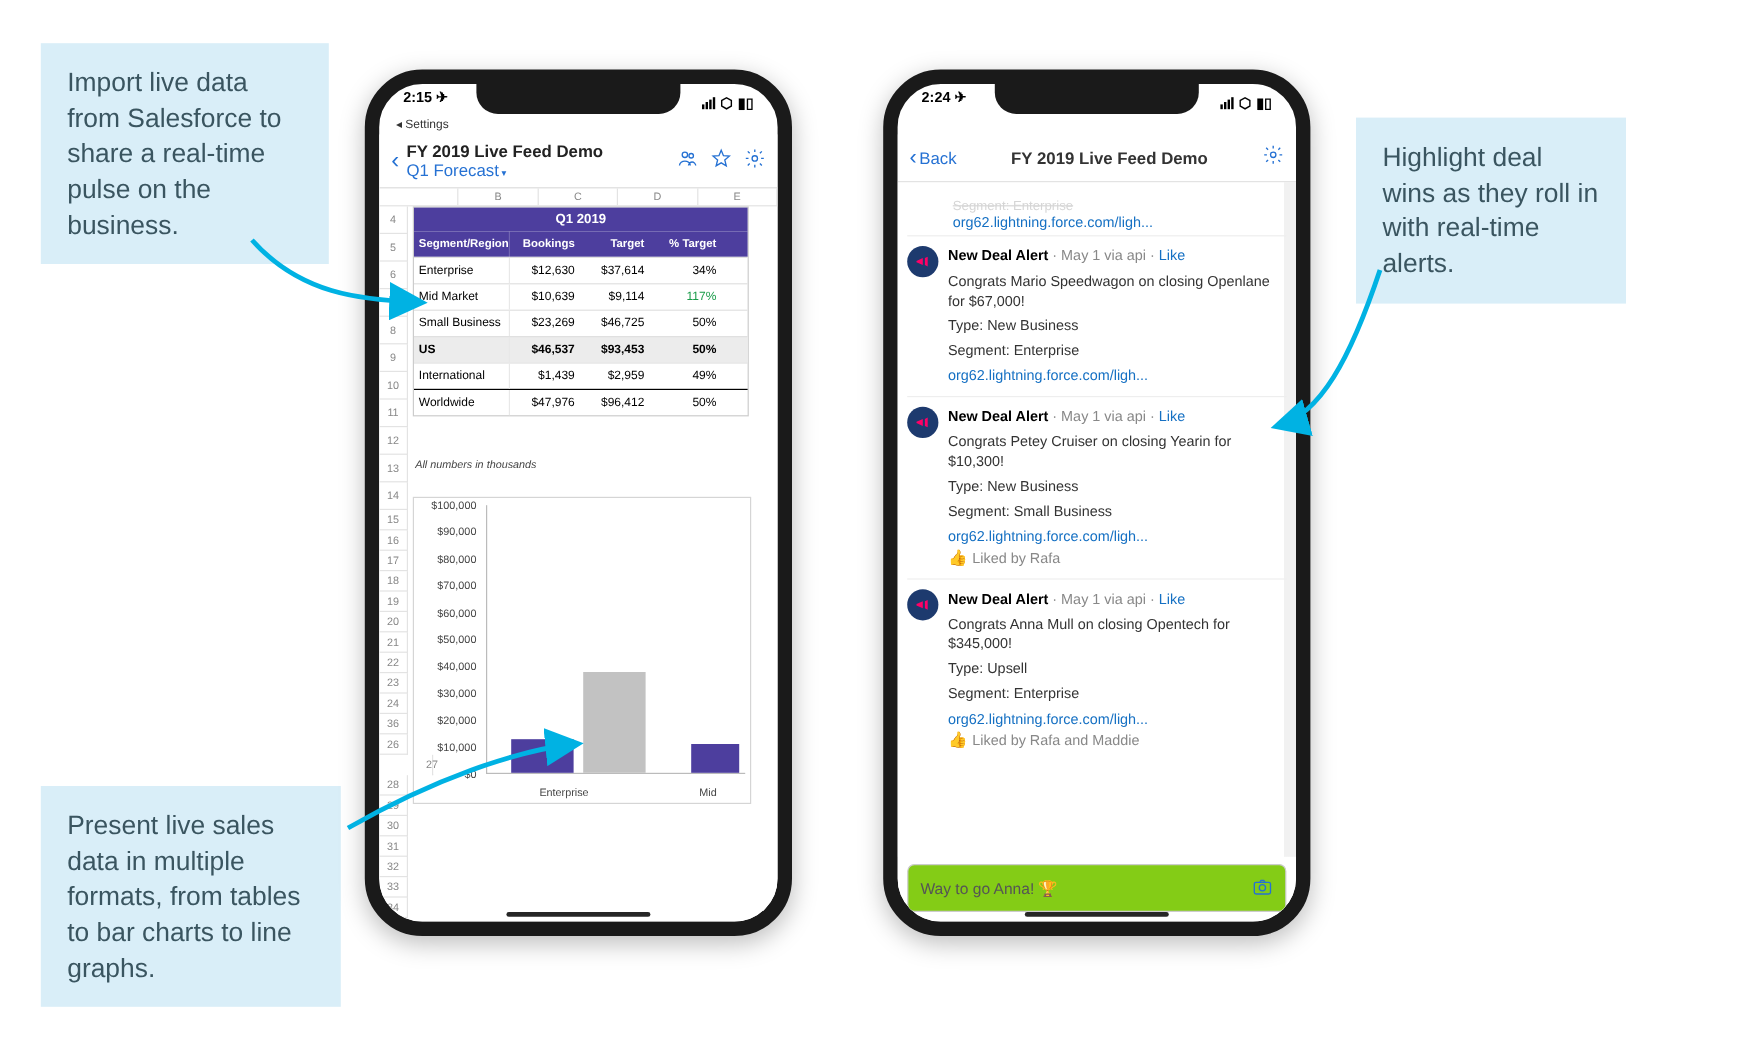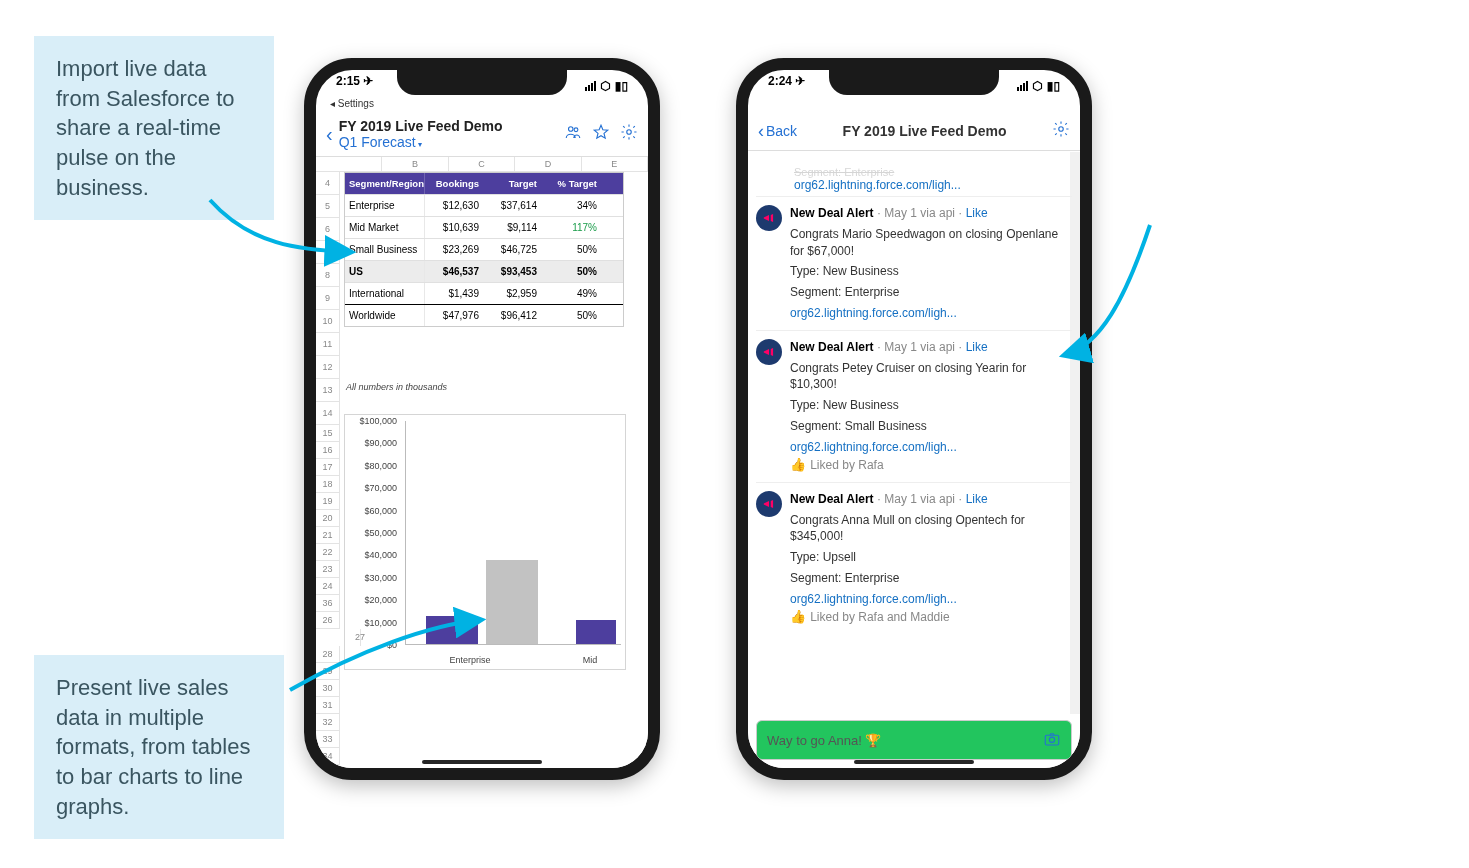--- a/index.html
+++ b/index.html
@@ -113,38 +113,39 @@
   .post .body{flex:1;font-size:12px;line-height:1.4;}
   .body .headline{color:#000;}
   .body .headline b{font-weight:700;}
   .meta{color:#888;}
   .likeword{color:var(--link);}
   .body p{margin:4px 0;}
   .link{color:var(--link);font-size:12px;}
   .liked{color:#888;font-size:12px;}
   .thumb{font-size:13px;margin-right:4px;}
   .composer{position:absolute;left:8px;right:8px;bottom:8px;height:38px;
-    border:1px solid #ccc;border-radius:6px;background:#22c55e;display:flex;align-items:center;
+    border:1px solid #ccc;border-radius:6px;background:#84cc16;display:flex;align-items:center;
     padding:0 10px;font-size:13px;color:#555;justify-content:space-between;}
   .camera svg{width:18px;height:18px;stroke:var(--ios-blue);fill:none;stroke-width:1.5;}
   
   .homebar{position:absolute;bottom:4px;left:50%;transform:translateX(-50%);
     width:120px;height:4px;border-radius:2px;background:#000;opacity:.85;}
   
   .arrow-layer{position:absolute;inset:0;pointer-events:none;}
 </style>
 </head>
 <body>
 
 <div class="canvas">
 
   <div class="callout" style="left:34px;top:36px;width:240px;">Import live data from Salesforce to share a real-time pulse on the business.</div>
 
   <div class="callout" style="left:34px;top:655px;width:250px;">Present live sales data in multiple formats, from tables to bar charts to line graphs.</div>
 
+  <div class="callout" style="left:1130px;top:98px;width:225px;">Highlight deal wins as they roll in with real-time alerts.</div>
 
   <div class="phone" style="left:304px;top:58px;">
     <div class="notch"></div>
     <div class="statusbar">
       <span><span>2:15</span> ✈︎</span>
       <span class="right">
         <span class="signal">
             <span></span>
             <span></span>
             <span></span>
@@ -222,20 +223,21 @@
             <div style="height: 16px;">28</div>
             <div style="height: 16px;">29</div>
             <div style="height: 16px;">30</div>
             <div style="height: 16px;">31</div>
             <div style="height: 16px;">32</div>
             <div style="height: 16px;">33</div>
             <div style="height: 16px;">34</div>
           </div>
         <div class="gridarea">
           <div class="q-table">
+            <div class="merged-title">Q1 2019</div>
             <div class="hdr">
               <div class="c1">Segment/Region</div>
               <div class="c2">Bookings</div>
               <div class="c3">Target</div>
               <div class="c4">% Target</div>
             </div>
             <div id="qrows">
                 <div class="row">
                   <div class="c1">Enterprise</div>
                   <div class="c2">$12,630</div>

